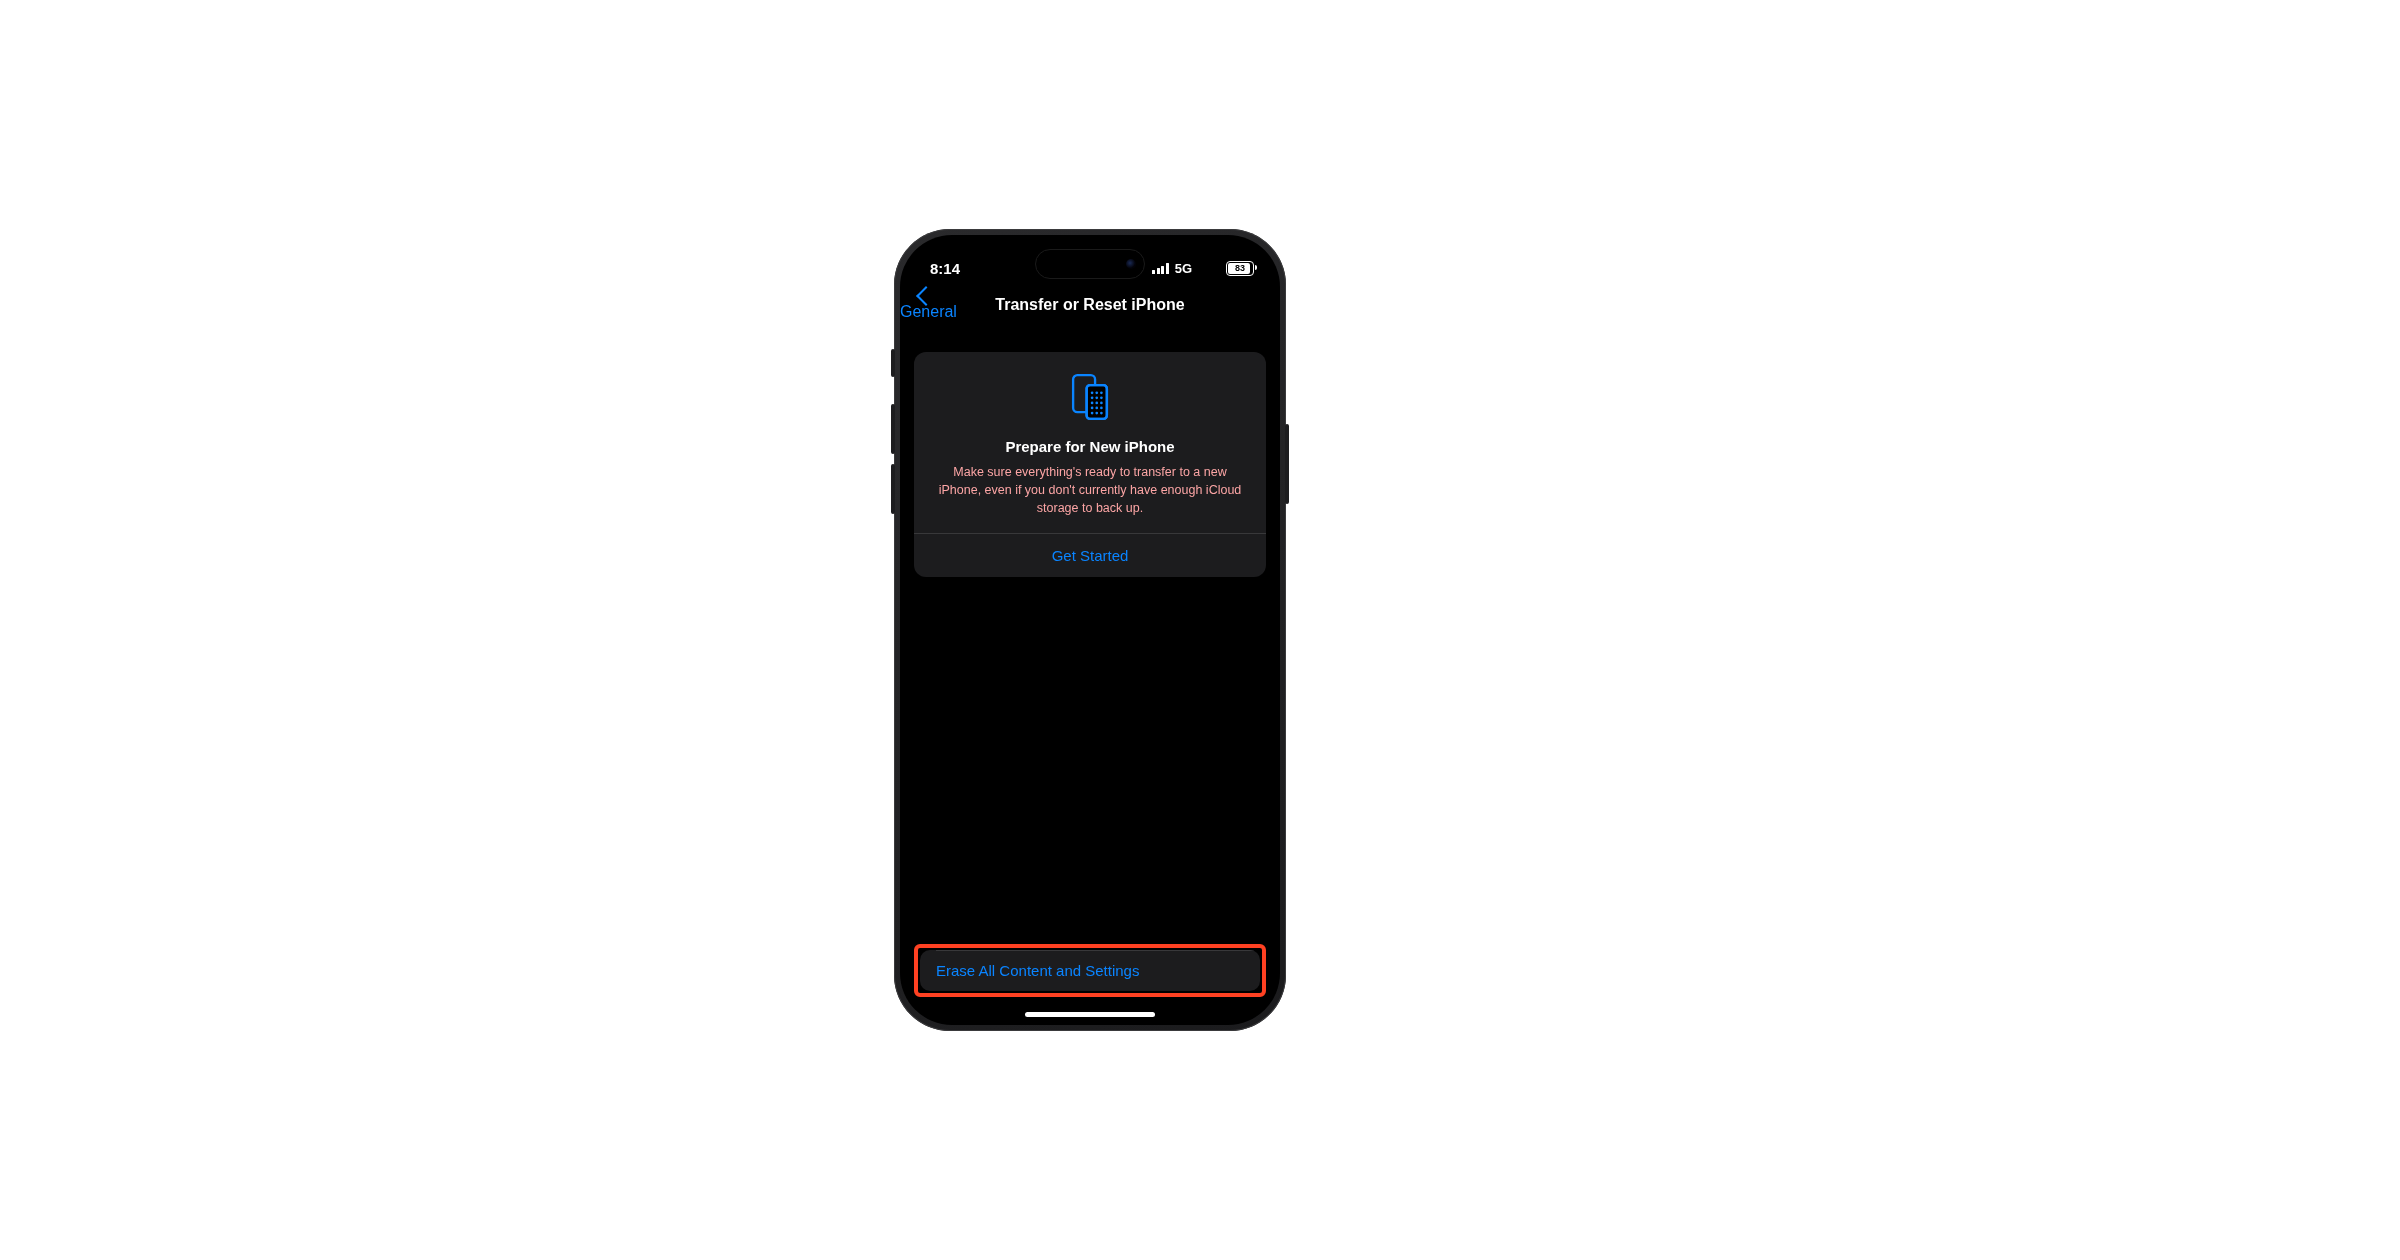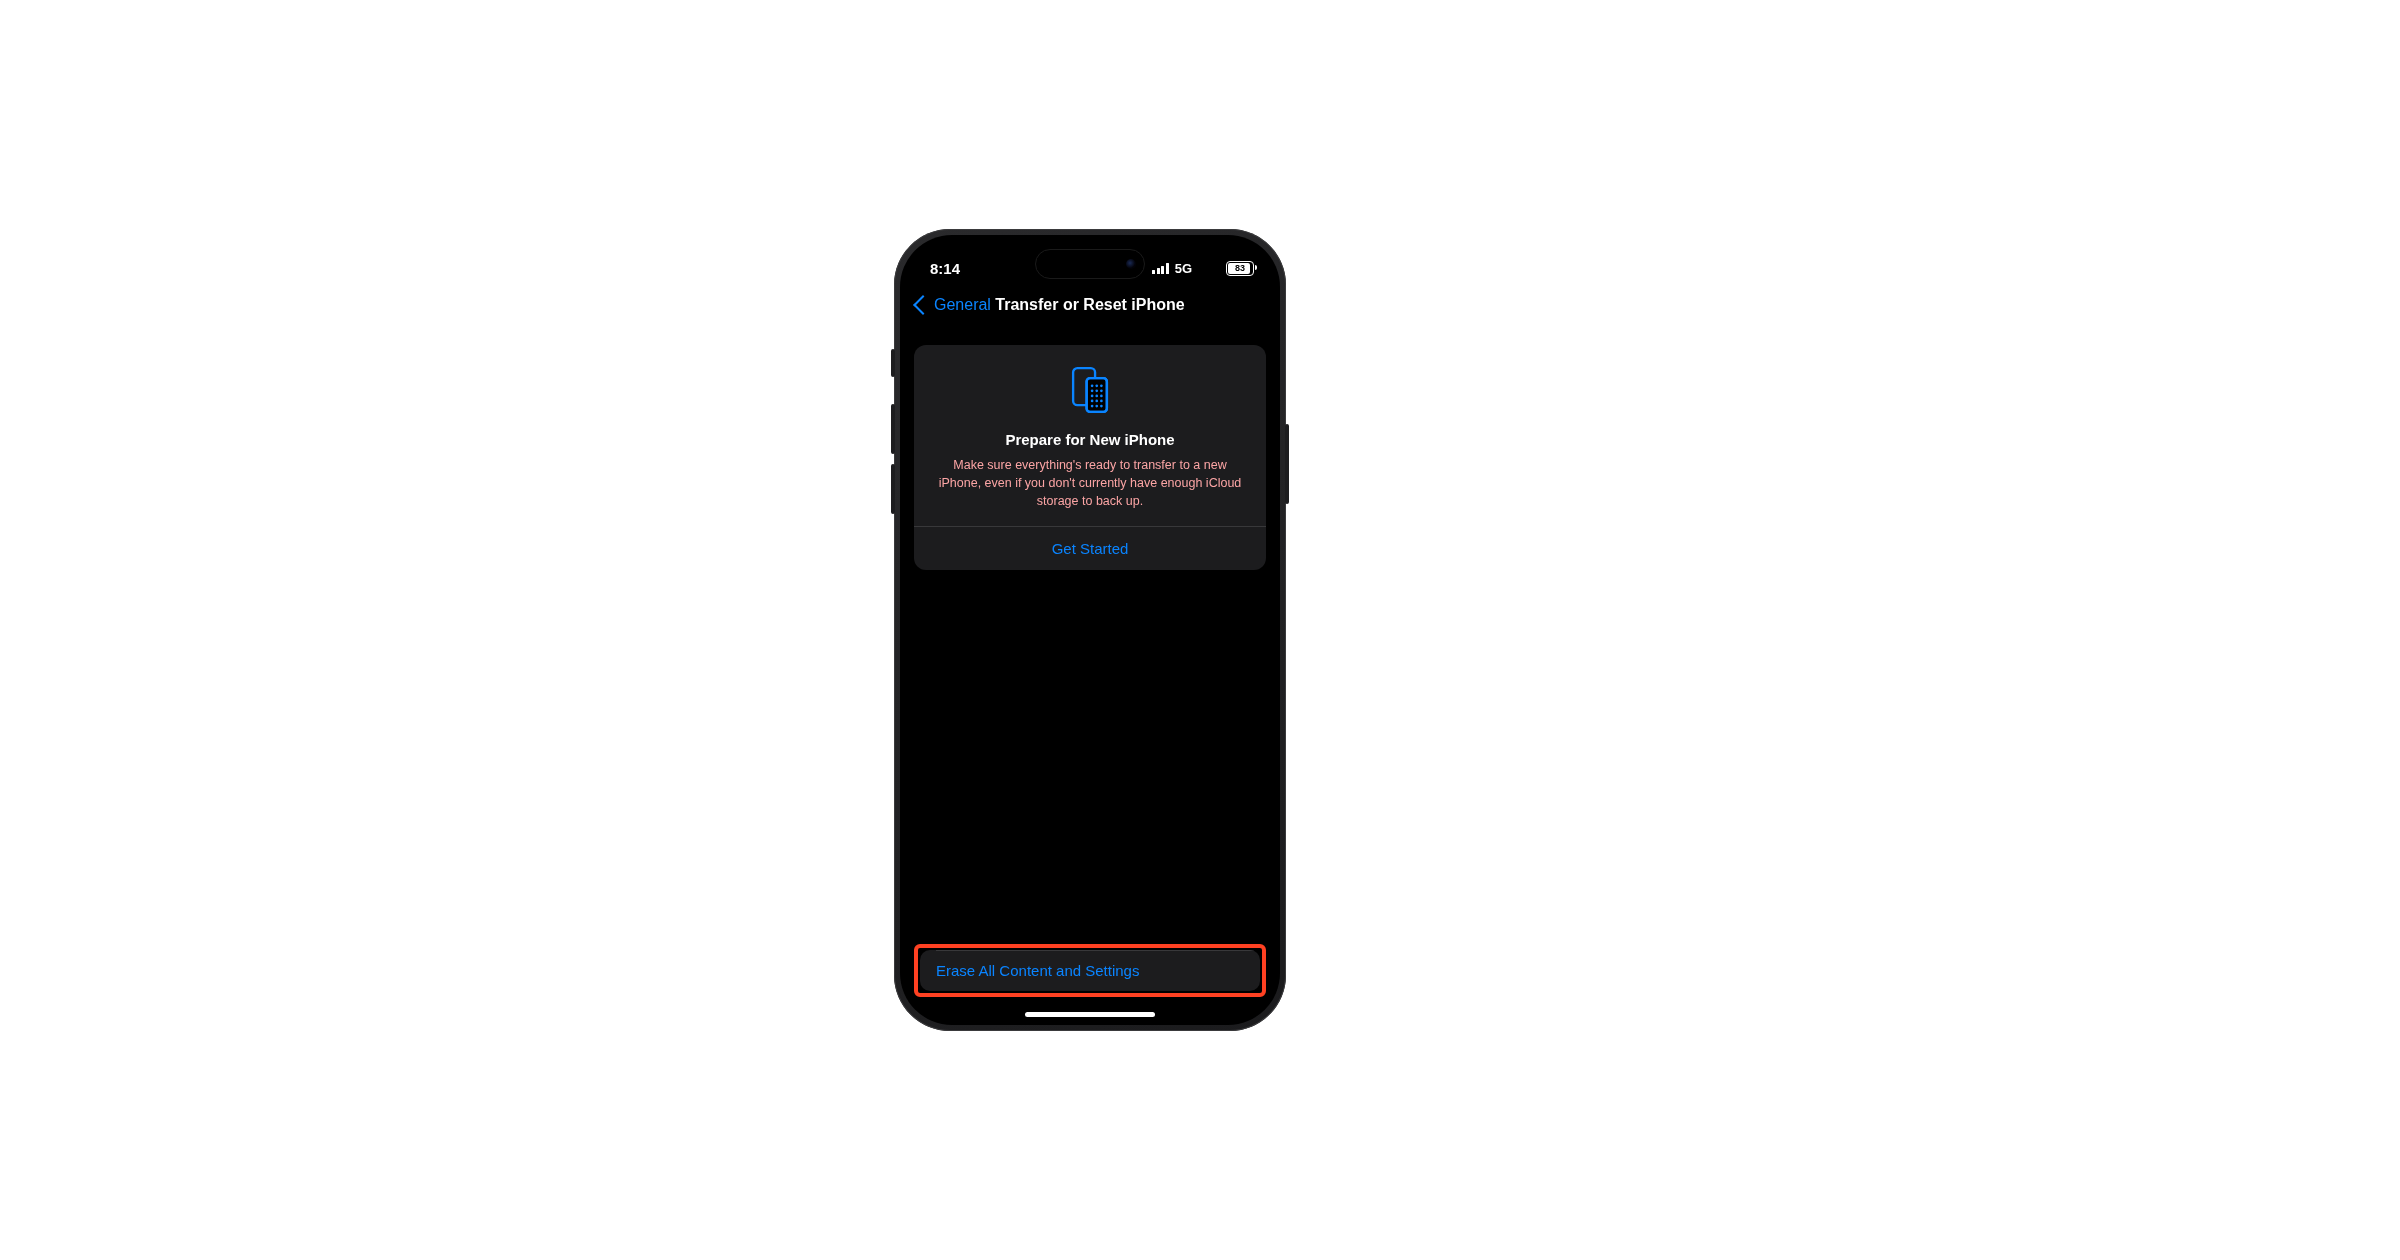--- a/index.html
+++ b/index.html
@@ -21,26 +21,26 @@
   .sig{display:flex;align-items:flex-end;gap:1.5px;height:11px;}
   .sig span{width:3px;background:#fff;border-radius:0.5px;}
   .sig span:nth-child(1){height:4px}.sig span:nth-child(2){height:6px}.sig span:nth-child(3){height:8px}.sig span:nth-child(4){height:11px}
   .net{font-size:13px;font-weight:600;margin:0 2px;}
   .batt{width:26px;height:13px;border:1.4px solid #fff;border-radius:4px;position:relative;display:flex;align-items:center;justify-content:center;margin-left:28px;}
   .batt::after{content:'';position:absolute;right:-4px;top:3px;width:2px;height:5px;background:#fff;border-radius:0 2px 2px 0;}
   .batt-fill{position:absolute;left:1px;top:1px;bottom:1px;width:83%;background:#fff;border-radius:2px;}
   .batt-txt{position:relative;font-size:9px;font-weight:700;color:#000;z-index:1;}
   
   .nav{position:absolute;top:50px;left:0;right:0;height:40px;display:flex;align-items:center;z-index:3;}
-  .back{display:flex;align-items:center;color:#0a84ff;font-size:16px;padding-left:16px;cursor:pointer;}
+  .back{display:flex;align-items:center;color:#0a84ff;font-size:16px;padding-left:0;cursor:pointer;flex-direction:column;}
   .chev{width:12px;height:12px;border-left:2.2px solid #0a84ff;border-bottom:2.2px solid #0a84ff;transform:rotate(45deg);margin-right:4px;}
   .title{position:absolute;left:0;right:0;text-align:center;color:#fff;font-size:16px;font-weight:600;pointer-events:none;}
   
   .content{position:absolute;top:96px;left:0;right:0;bottom:0;padding:14px;}
-  .card{background:#1c1c1e;border-radius:12px;overflow:hidden;}
+  .card{background:#1c1c1e;border-radius:12px;overflow:hidden;margin-top:7px;}
   .card-body{padding:18px 16px 16px;text-align:center;}
   .icon-wrap{display:flex;justify-content:center;margin-bottom:14px;}
   .phones-icon{width:54px;height:54px;}
   .card-title{color:#fff;font-size:15px;font-weight:600;margin-bottom:8px;}
   .card-desc{color:#fca5a5;font-size:12.5px;line-height:1.45;padding:0 6px;}
   .card-sep{height:0.5px;background:#38383a;}
   .card-action{color:#0a84ff;font-size:15px;text-align:center;padding:13px 0;cursor:pointer;}
   
   .bottom{position:absolute;left:14px;right:14px;bottom:28px;}
   .highlight{border:4px solid #ff4122;border-radius:6px;padding:2px;}

